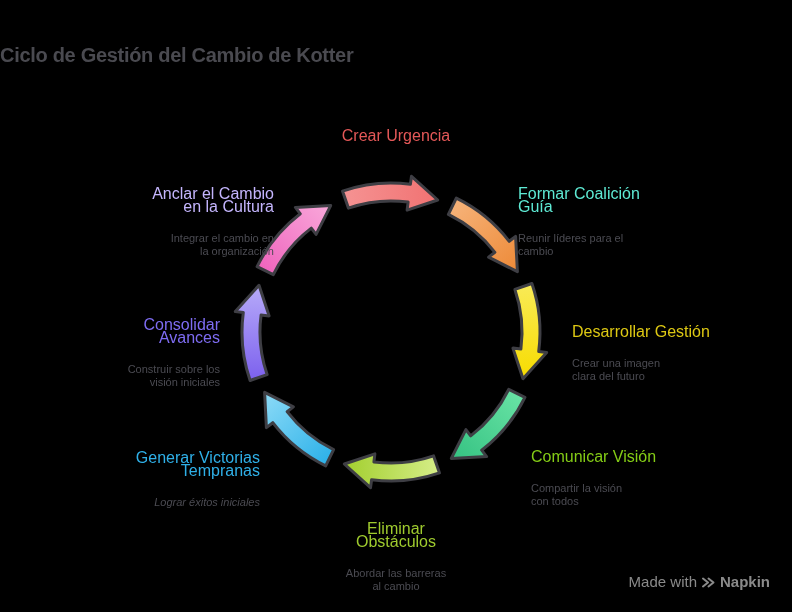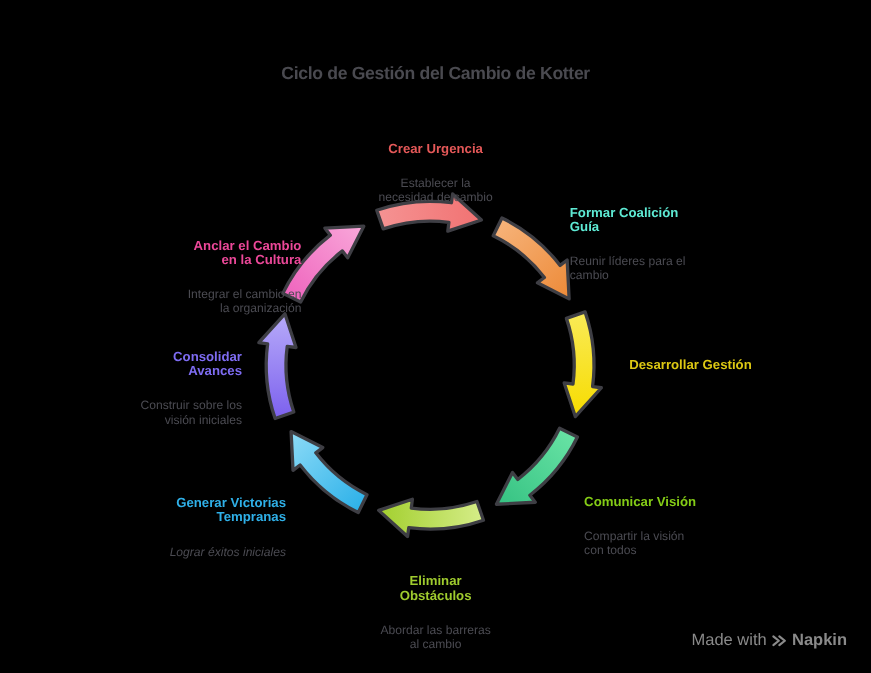--- a/index.html
+++ b/index.html
@@ -2,27 +2,27 @@
 <html><head>
 <meta charset="utf-8">
 <style>
   html,body{margin:0;padding:0}
   body{
     width:792px;height:612px;position:relative;overflow:hidden;
     font-family:"Liberation Sans",sans-serif;
     background:#000;
   }
   .title{
-    position:absolute;top:58px;left:0;width:792px;
-    text-align:center;font-size:16px;font-weight:700;
+    position:absolute;top:45px;left:0;width:792px;
+    text-align:left;font-size:20px;font-weight:700;
     letter-spacing:-0.3px;line-height:20px;
   }
   .cycle-svg{position:absolute;left:0;top:0}
   .step{position:absolute;white-space:pre-line}
-  .step .step-label{font-size:12px;font-weight:700;line-height:13px}
+  .step .step-label{font-size:16px;font-weight:400;line-height:13px}
   .step .step-desc{font-size:11px;line-height:13px;margin-top:1px}
   .align-center{text-align:center;left:0;width:792px}
   .align-left{text-align:left}
   .align-right{text-align:right}
   .pos-0{top:111px}
   .pos-1{left:518px;top:169px}
   .pos-2{left:572px;top:307px}
   .pos-3{left:531px;top:432px}
   .pos-4{top:504px}
   .pos-5{right:532px;top:433px}
@@ -80,33 +80,33 @@
     <path d="M 531.9 283.5 A 149 149 0 0 1 538.7 351.4 L 546.7 352.5 L 523.0 378.7 L 512.9 348.1 L 520.9 349.1 A 131 131 0 0 0 514.9 289.4 Z" fill="url(#grad2)" stroke="#3e3e44" stroke-width="3" stroke-linejoin="round"></path>
     <path d="M 524.9 397.3 A 149 149 0 0 1 481.7 450.2 L 486.6 456.6 L 451.3 458.4 L 465.9 429.6 L 470.7 435.9 A 131 131 0 0 0 508.7 389.4 Z" fill="url(#grad3)" stroke="#3e3e44" stroke-width="3" stroke-linejoin="round"></path>
     <path d="M 439.5 472.9 A 149 149 0 0 1 371.6 479.7 L 370.5 487.7 L 344.3 464.0 L 374.9 453.9 L 373.9 461.9 A 131 131 0 0 0 433.6 455.9 Z" fill="url(#grad4)" stroke="#3e3e44" stroke-width="3" stroke-linejoin="round"></path>
     <path d="M 325.7 465.9 A 149 149 0 0 1 272.8 422.7 L 266.4 427.6 L 264.6 392.3 L 293.4 406.9 L 287.1 411.7 A 131 131 0 0 0 333.6 449.7 Z" fill="url(#grad5)" stroke="#3e3e44" stroke-width="3" stroke-linejoin="round"></path>
     <path d="M 250.1 380.5 A 149 149 0 0 1 243.3 312.6 L 235.3 311.5 L 259.0 285.3 L 269.1 315.9 L 261.1 314.9 A 131 131 0 0 0 267.1 374.6 Z" fill="url(#grad6)" stroke="#3e3e44" stroke-width="3" stroke-linejoin="round"></path>
     <path d="M 257.1 266.7 A 149 149 0 0 1 300.3 213.8 L 295.4 207.4 L 330.7 205.6 L 316.1 234.4 L 311.3 228.1 A 131 131 0 0 0 273.3 274.6 Z" fill="url(#grad7)" stroke="#3e3e44" stroke-width="3" stroke-linejoin="round"></path>
   </svg>
 
 <div class="step pos-0 align-center">
   <div class="step-label" style="color: rgb(228, 88, 88);">Crear Urgencia</div>
-  <div class="step-desc" style="color: rgb(75, 75, 82);">Establecer la
-necesidad de cambio</div>
 </div>
 
 <div class="step pos-1 align-left">
   <div class="step-label" style="color: #5eead4;">Formar Coalición
 Guía</div>
   <div class="step-desc" style="color: rgb(75, 75, 82);">Reunir líderes para el
 cambio</div>
 </div>
 
 <div class="step pos-2 align-left">
   <div class="step-label" style="color: rgb(221, 200, 19);">Desarrollar Gestión</div>
+  <div class="step-desc" style="color: rgb(75, 75, 82);">Crear una imagen
+clara del futuro</div>
 </div>
 
 <div class="step pos-3 align-left">
   <div class="step-label" style="color: #84cc16;">Comunicar Visión</div>
   <div class="step-desc" style="color: rgb(75, 75, 82);">Compartir la visión
 con todos</div>
 </div>
 
 <div class="step pos-4 align-center">
   <div class="step-label" style="color: rgb(159, 203, 46);">Eliminar
@@ -122,21 +122,21 @@
 </div>
 
 <div class="step pos-6 align-right">
   <div class="step-label" style="color: rgb(126, 108, 242);">Consolidar
 Avances</div>
   <div class="step-desc" style="color: rgb(75, 75, 82);">Construir sobre los
 visión iniciales</div>
 </div>
 
 <div class="step pos-7 align-right">
-  <div class="step-label" style="color: #ec4899; margin-top: 30px;">Anclar el Cambio
+  <div class="step-label" style="color: #c4b5fd;">Anclar el Cambio
 en la Cultura</div>
   <div class="step-desc" style="color: rgb(75, 75, 82);">Integrar el cambio en
 la organización</div>
 </div>
 
 <div class="footer" style="color: rgb(138, 138, 138);">
   <span>Made with</span>
   <svg width="13" height="11" viewBox="0 0 13 11">
     <path d="M1 1.5 L6 5.5 L1 9.5" fill="none" stroke="#8a8a8a" stroke-width="2" stroke-linecap="round" stroke-linejoin="round"></path>
     <path d="M6.5 1.5 L11.5 5.5 L6.5 9.5" fill="none" stroke="#8a8a8a" stroke-width="2" stroke-linecap="round" stroke-linejoin="round"></path>

